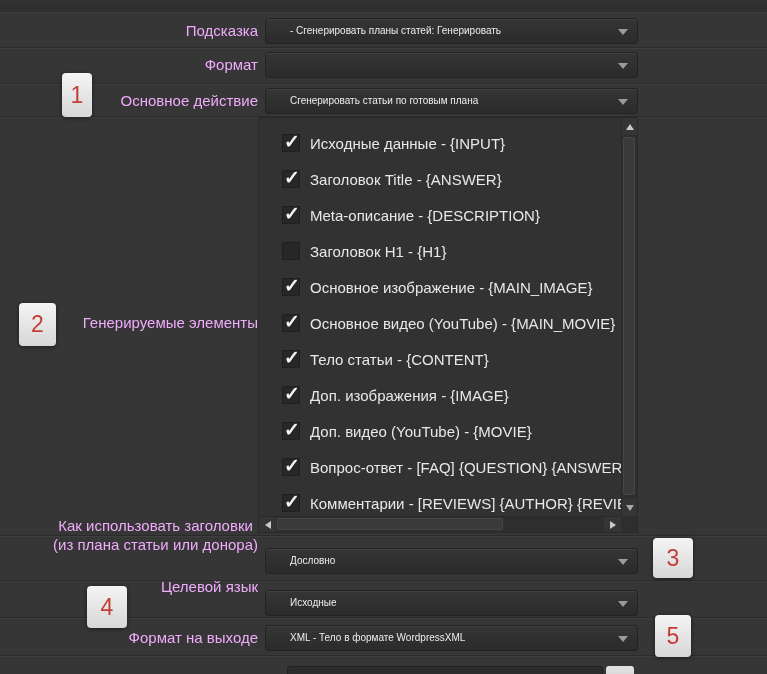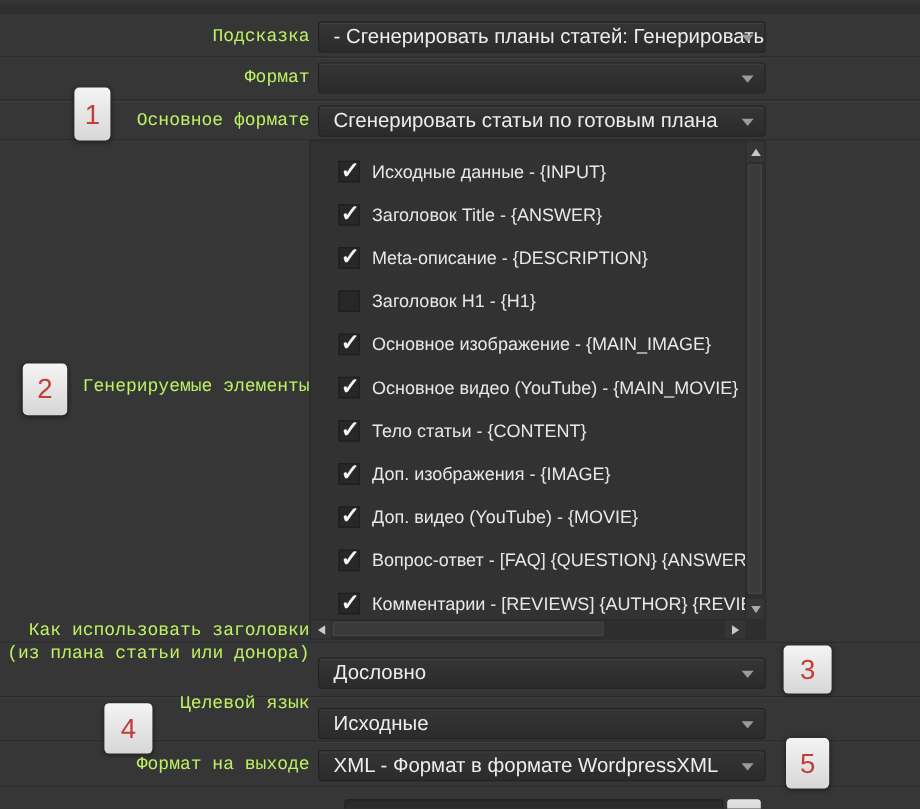--- a/index.html
+++ b/index.html
@@ -15,32 +15,32 @@
     background:#2f2f2f; box-sizing:border-box;
     border-top:4px solid #333333;
     border-bottom:1px solid #3c3c3c;
   }
   .divider {
     position:absolute; left:0; width:100%; height:1px;
     background:#2b2b2b; box-shadow:0 1px 0 rgba(255,255,255,0.045);
   }
 
   .field-label {
-    position:absolute; right:509px; color:#bef264; font-size:15px;
-    line-height:26px; white-space:nowrap; text-align:right;font-family:Liberation Mono, monospace;
+    position:absolute; right:509px; color:#f0abfc; font-size:15px;
+    line-height:26px; white-space:nowrap; text-align:center;
   }
   .field-label.two-line { line-height:19px; }
 
   .combo {
     position:absolute; left:265px; width:373px; height:26px;
     background:linear-gradient(180deg,#353535,#2b2b2b);
     border:1px solid #232323; border-radius:3px; box-sizing:border-box;
     box-shadow: inset 0 1px 0 rgba(255,255,255,0.06);
-    color:#ededed; font-size:17px; line-height:24px;
-    padding:0 26px 0 12px; white-space:nowrap; overflow:hidden;
+    color:#ededed; font-size:10px; line-height:24px;
+    padding:0 26px 0 24px; white-space:nowrap; overflow:hidden;
     cursor:default;
   }
   .combo .arrow {
     position:absolute; right:9px; top:10px; width:0; height:0;
     border-left:5px solid transparent; border-right:5px solid transparent;
     border-top:6px solid #9b9b9b;
   }
 
   .badge {
     position:absolute;
@@ -134,21 +134,21 @@
     <span>- Сгенерировать планы статей: Генерировать</span>
     <span class="arrow"></span>
   </div>
 
   <div class="field-label" style="top:52px">Формат</div>
   <div class="combo" style="top:52px">
     <span class="arrow"></span>
   </div>
 
   <div class="badge" style="left:62px;top:73px;width:30px;height:44px">1</div>
-  <div class="field-label" style="top:88px">Основное формате</div>
+  <div class="field-label" style="top:88px">Основное действие</div>
   <div class="combo" style="top:88px">
     <span>Сгенерировать статьи по готовым плана</span>
     <span class="arrow"></span>
   </div>
 
   <div class="badge" style="left:19px;top:303px;width:37px;height:43px">2</div>
   <div class="field-label" style="top:310px">Генерируемые элементы</div>
 
   <div class="listbox">
     <div class="list-items">
@@ -232,21 +232,21 @@
 
   <div class="badge" style="left:87px;top:586px;width:40px;height:42px">4</div>
   <div class="field-label" style="top:574px">Целевой язык</div>
   <div class="combo" style="top:590px">
     <span>Исходные</span>
     <span class="arrow"></span>
   </div>
 
   <div class="field-label" style="top:625px">Формат на выходе</div>
   <div class="combo" style="top:625px">
-    <span>XML - Формат в формате WordpressXML</span>
+    <span>XML - Тело в формате WordpressXML</span>
     <span class="arrow"></span>
   </div>
   <div class="badge" style="left:655px;top:615px;width:36px;height:42px">5</div>
 
   <div class="bottom-input"></div>
   <div class="bottom-button"></div>
 
 </div>
 
 </body></html>

